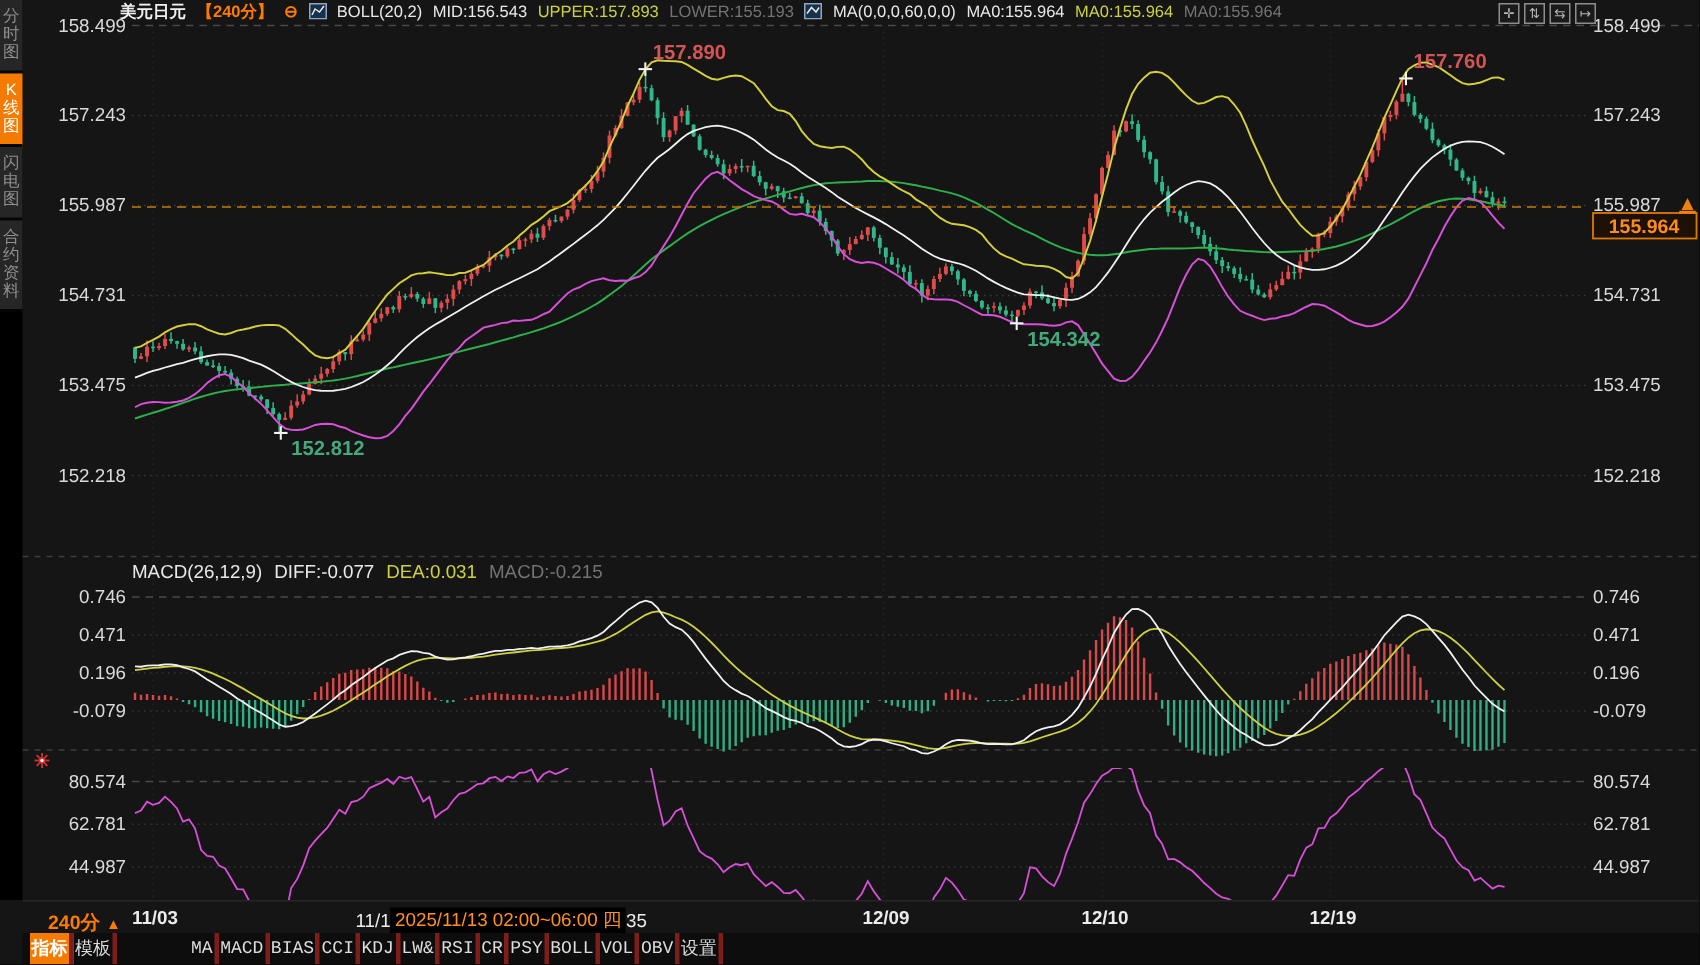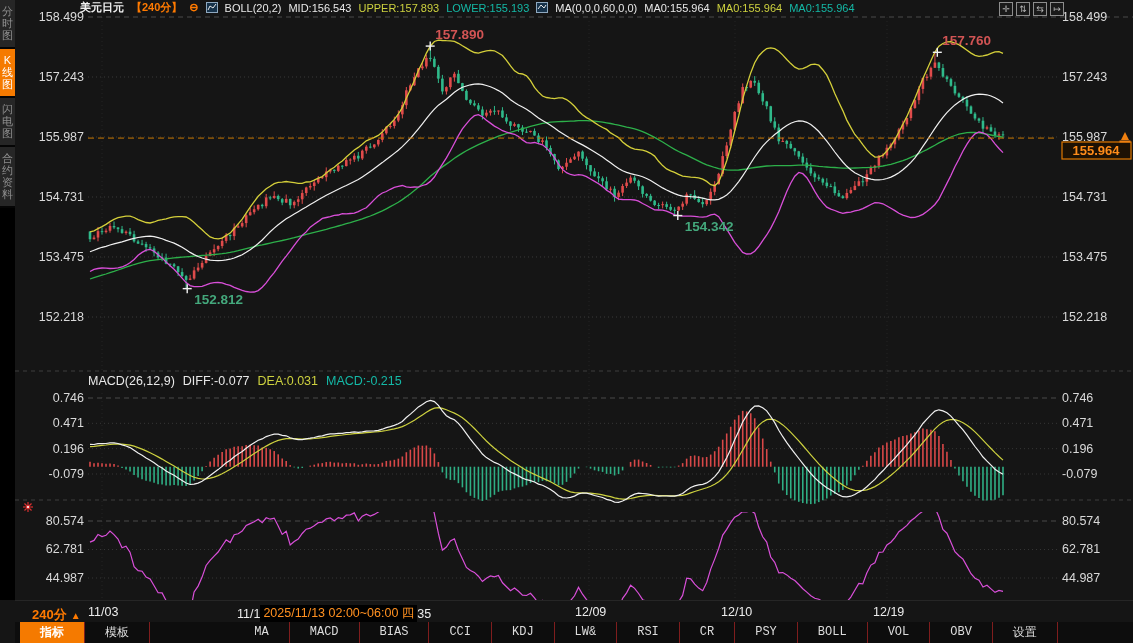--- a/index.html
+++ b/index.html
@@ -7,42 +7,42 @@
        font-family:"Liberation Sans",sans-serif;color:#ddd;}
   
   #sidebar{position:absolute;left:0;top:0;width:15px;height:600px;background:#000;z-index:5;}
   .side-tab{width:15px;padding:5px 0 6px 0;display:flex;flex-direction:column;align-items:center;
             background:#262626;color:#8f8f8f;font-size:11px;line-height:12px;border-bottom:2px solid #050505;cursor:pointer;}
   .side-tab span{display:block;height:12px;}
   .side-tab.active{background:#f57a00;color:#fff;}
   
   #topbar{position:absolute;left:80px;top:0;height:15px;display:flex;align-items:center;gap:7px;
           font-size:11px;white-space:nowrap;z-index:4;}
-  .c-w{color:#e8e8e8;} .c-y{color:#cdd13f;} .c-m{color:#14b8a6;} .c-o{color:#ff7a00;font-weight:bold;}
+  .c-w{color:#e8e8e8;} .c-y{color:#cdd13f;} .c-m{color:#737373;} .c-o{color:#ff7a00;font-weight:bold;}
   .sym{color:#f0f0f0;font-weight:bold;}
   .mini-ic{display:inline-block;width:12px;height:11px;}
   #winicons{position:absolute;left:999px;top:2px;display:flex;gap:3px;z-index:6;}
   .wic{width:12px;height:12px;border:1px solid #8d8d8d;color:#b5b5b5;font-size:9px;line-height:12px;
        text-align:center;cursor:pointer;background:#1a1a1a;}
   
   svg#chart{position:absolute;left:0;top:0;z-index:1;}
   .panel-header{position:absolute;display:flex;gap:8px;font-size:12.5px;white-space:nowrap;z-index:3;}
   
   #timebar{position:absolute;left:15px;top:600px;width:1118px;height:22px;background:#151515;
            border-top:1px solid #262626;z-index:4;}
-  .tlabel{position:absolute;top:4px;font-weight:normal;font-size:12.5px;color:#ececec;}
+  .tlabel{position:absolute;top:4px;font-weight:bold;font-size:12.5px;color:#ececec;}
   #period{position:absolute;left:17px;top:5px;color:#ff7a00;font-weight:bold;font-size:13px;cursor:pointer;}
   #period .arr{font-size:10px;margin-left:4px;}
   #tooltip-wrap{position:absolute;left:222px;top:4px;display:flex;align-items:center;}
   #tooltip-prefix,#tooltip-suffix{font-weight:normal;font-size:12.5px;color:#ececec;}
   #tooltip-box{background:#000;color:#ff9020;font-size:12.5px;padding:0 3px;white-space:nowrap;}
   
   #toolbar{position:absolute;left:15px;top:622px;width:1118px;height:21px;background:#0d0d0d;
            display:flex;align-items:stretch;padding-left:5px;box-sizing:border-box;z-index:4;}
-  .tb{padding:0 20px;font-size:12px;line-height:21px;color:#dcdcdc;border-right:1px solid #7f1d1d;cursor:pointer;}
+  .tb{padding:0 1px;font-size:12px;line-height:21px;color:#dcdcdc;border-right:3px solid #7f1d1d;cursor:pointer;}
   .tb.mono{font-family:"Liberation Mono",monospace;}
   .tb.active{background:#f57a00;color:#fff;font-weight:bold;}
   .tb.vip{color:#ff8a00;font-weight:bold;margin-top:44px;}
   #watermark{position:absolute;left:963px;top:604px;font-size:31px;font-weight:bold;color:#e9e9e9;
              letter-spacing:1px;z-index:3;text-shadow:1px 1px 2px #000,-1px -1px 2px #000;}
 </style>
 </head>
 <body>
 
 <div id="app">

